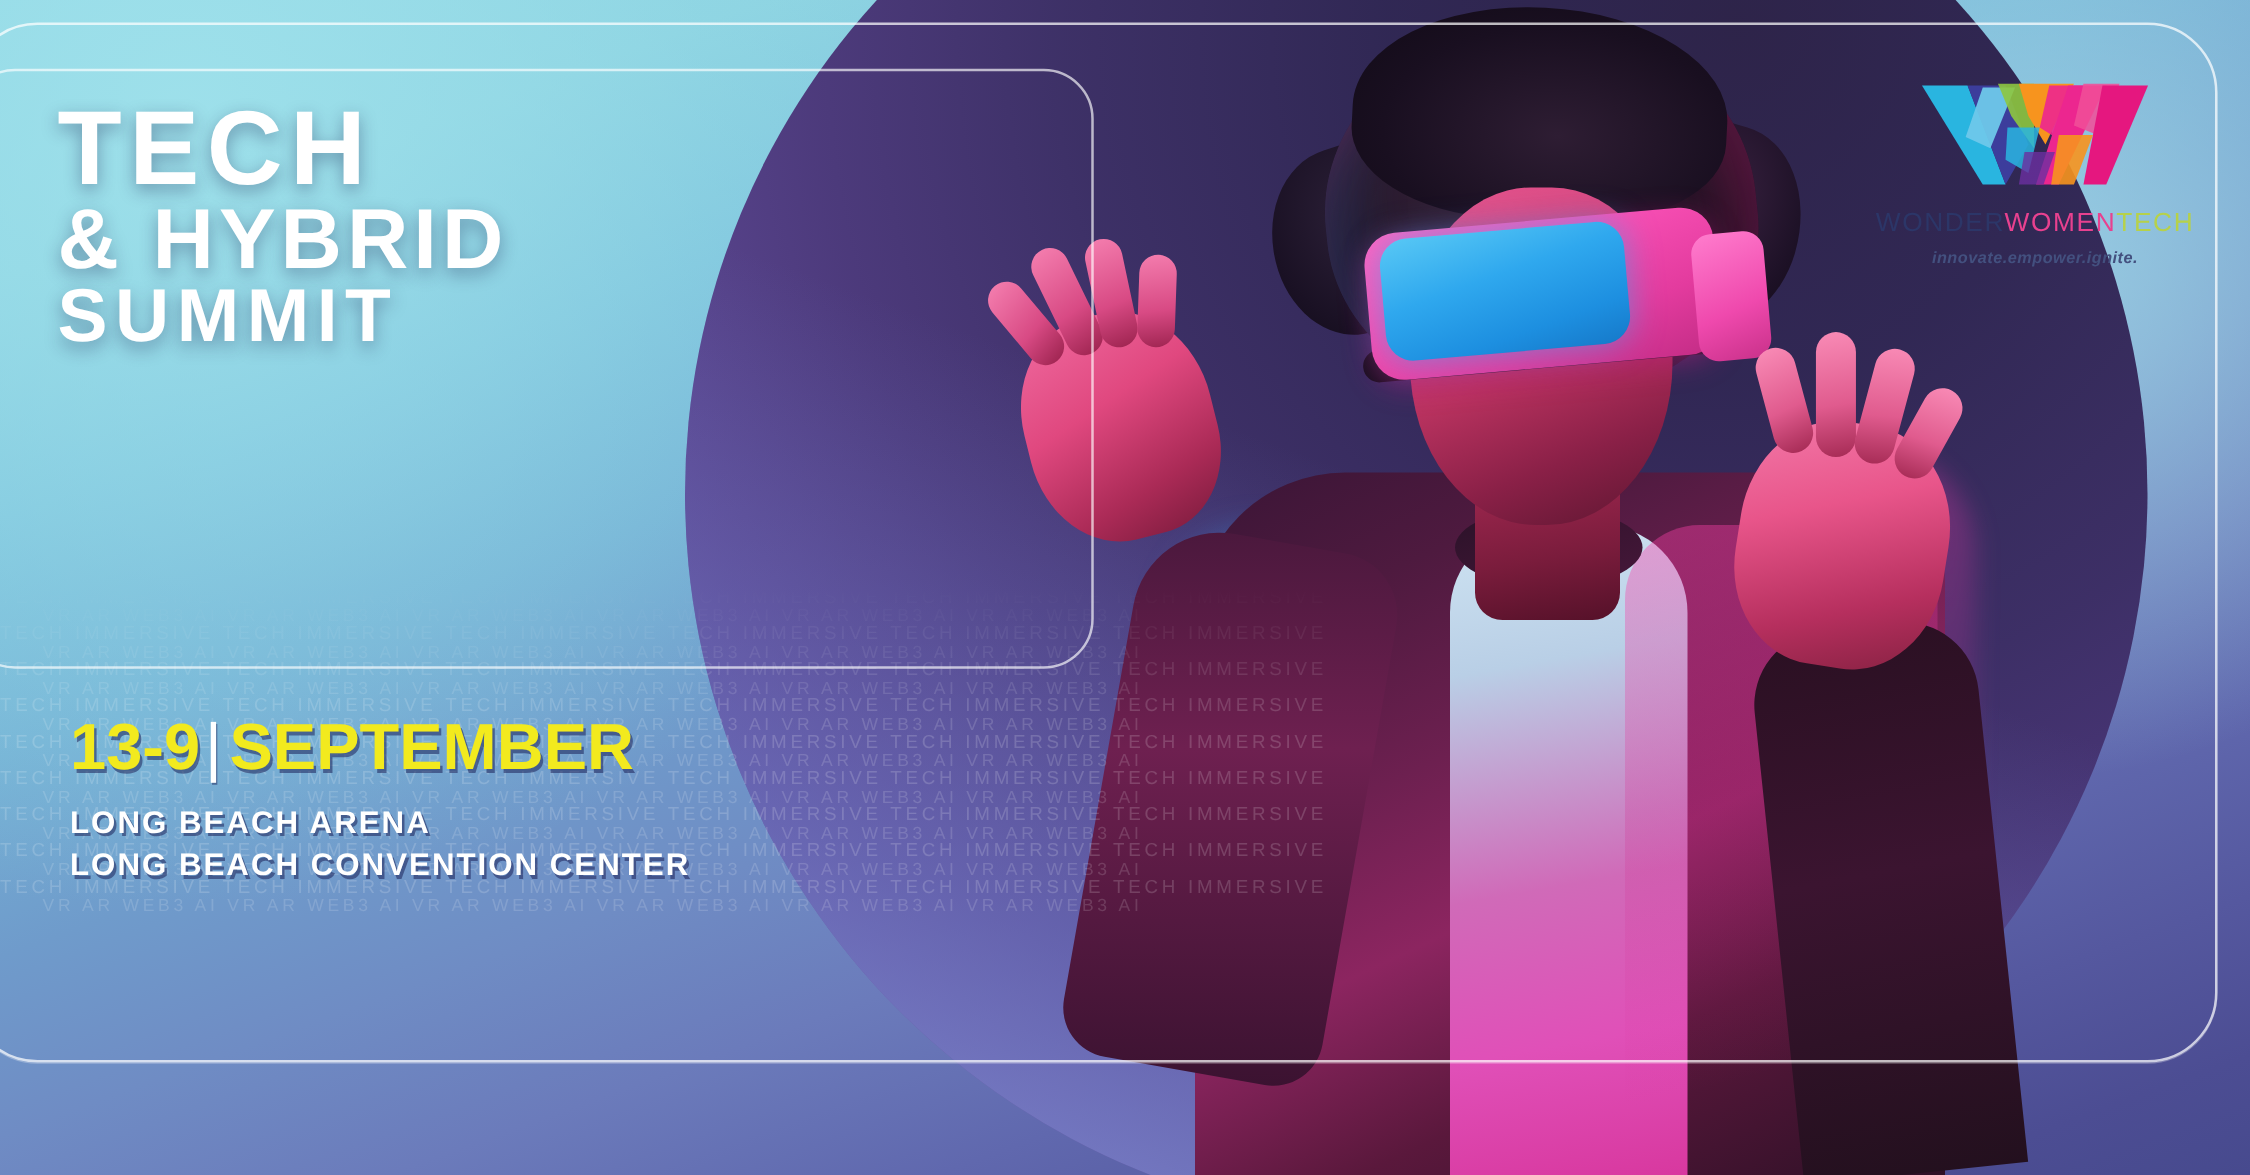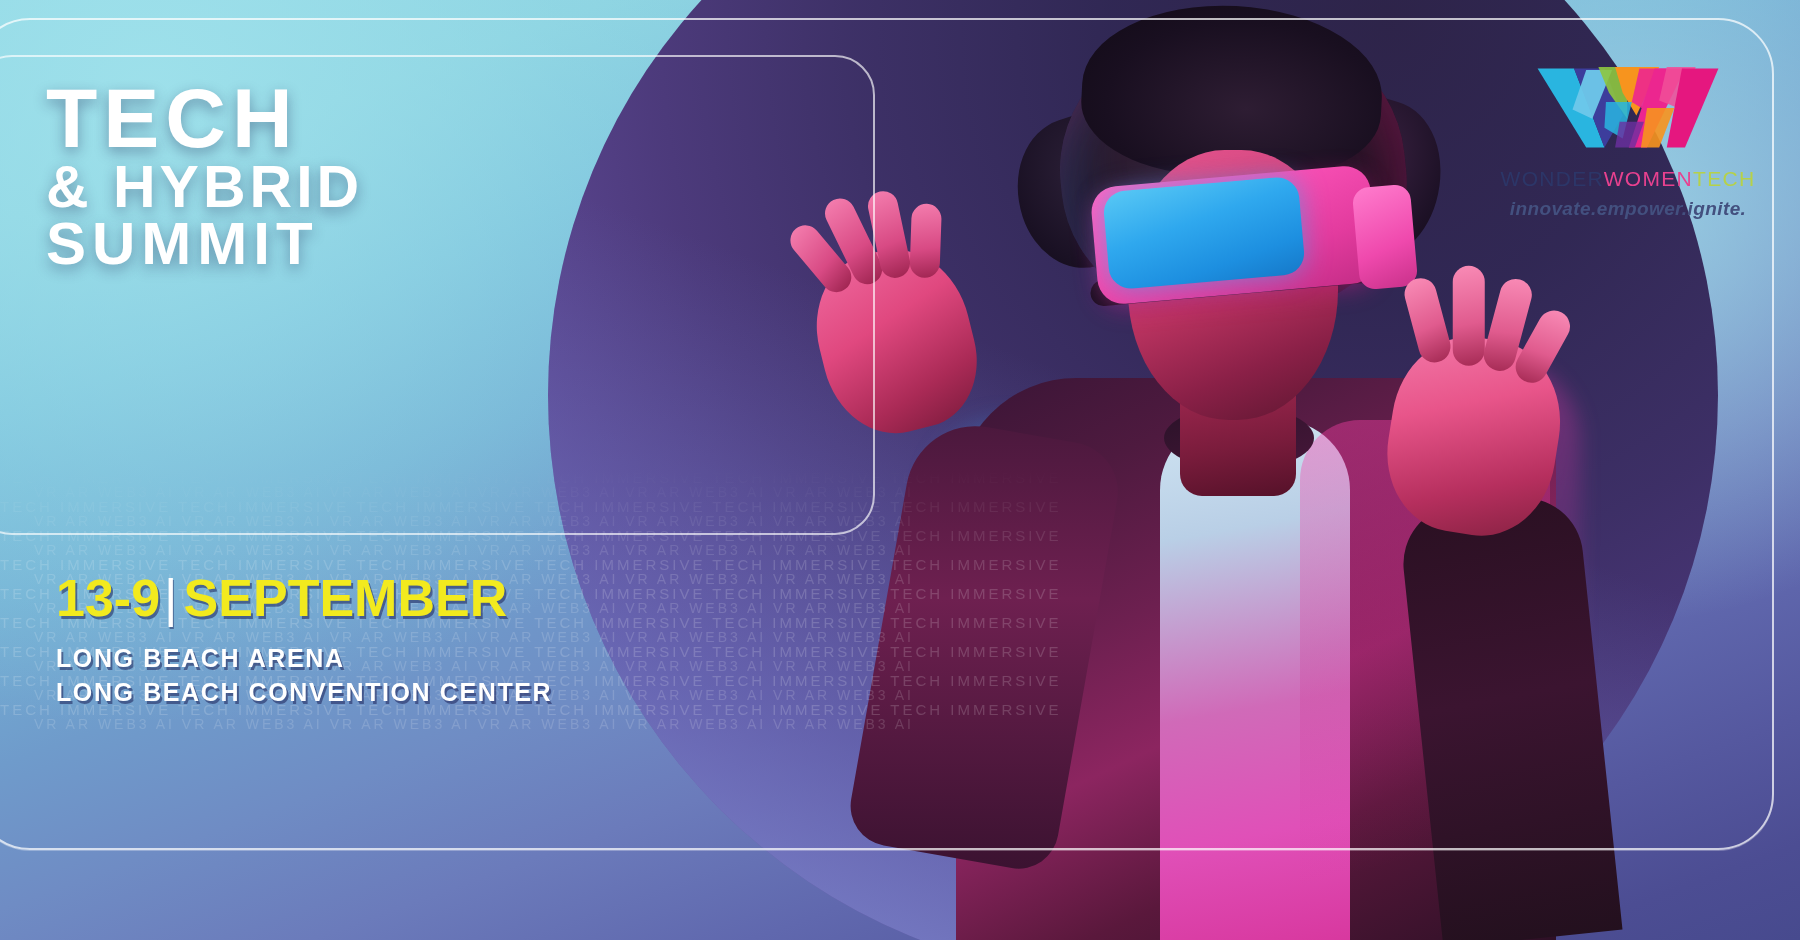--- a/index.html
+++ b/index.html
@@ -74,21 +74,21 @@
   
   .headline{
     position:absolute; left:46px; top:78px; width:790px;
     color:#ffffff; font-weight:700;
     letter-spacing:3px; line-height:.96;
     text-shadow:0 5px 14px rgba(25,35,80,.38);
   }
   .headline .ln{ display:block; white-space:nowrap; }
   .l1{ font-size:84px; letter-spacing:6px; }
   .l2{ font-size:84px; letter-spacing:6px; }
-  .l3{ font-size:59px; letter-spacing:4px; }
+  .l3{ font-size:68px; letter-spacing:4px; }
   .l4{ font-size:60px; letter-spacing:6px; }
 
   
   .dateblock{ position:absolute; left:56px; top:572px; }
   .dateline{
     font-size:52px; font-weight:700; color:#f2ea1e;
     letter-spacing:0px; line-height:1;
     text-shadow:2px 3px 0 rgba(30,35,90,.55);
     white-space:nowrap;
   }
@@ -205,21 +205,21 @@
     left:170px; top:420px; width:150px; height:480px; border-radius:80px;
     background:linear-gradient(180deg, rgba(60,170,255,.26), rgba(60,170,255,0) 75%);
     filter:blur(12px);
   }
 
   
   .logo{ position:absolute; right:22px; top:62px; width:300px; text-align:center; }
   .logo-mark{ width:190px; height:92px; margin:0 auto 14px; display:block; }
   .logo-word{ font-size:21px; font-weight:400; letter-spacing:1.3px; line-height:1; white-space:nowrap; }
   .lw-1{ color:#2c3668; } .lw-2{ color:#e8418f; } .lw-3{ color:#b6d14a; }
-  .logo-tag{ margin-top:9px; font-size:19px; font-style:italic; font-weight:600;
+  .logo-tag{ margin-top:9px; font-size:13px; font-style:italic; font-weight:600;
     letter-spacing:.4px; color:#43507f; white-space:nowrap; }
 </style>
 </head>
 <body>
 
 <div class="banner">
 
   <div class="glow-a"></div>
   <div class="glow-b"></div>
 

